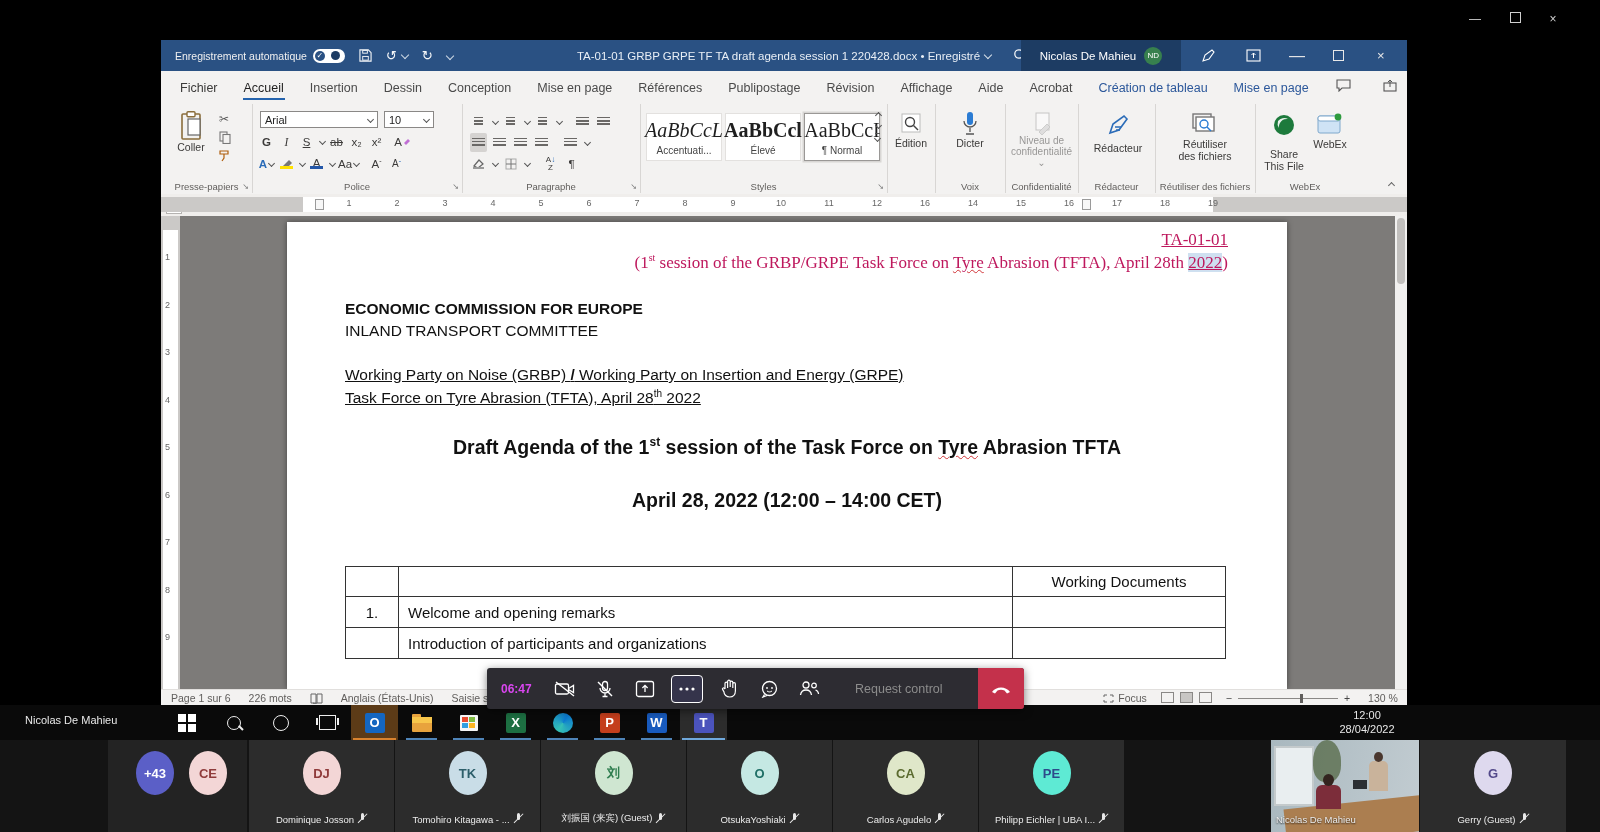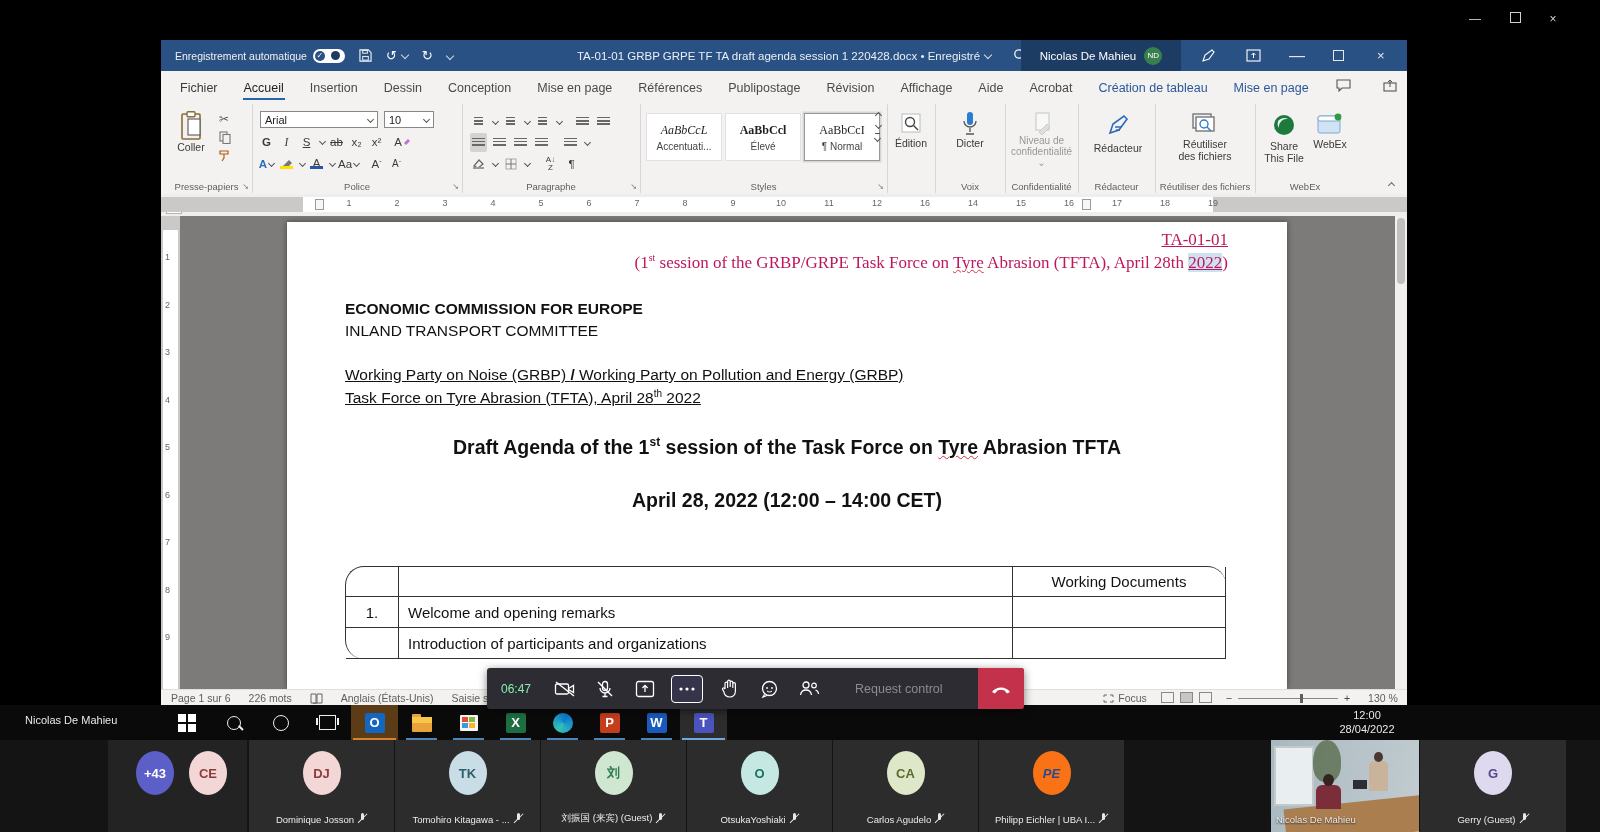--- a/index.html
+++ b/index.html
@@ -41,21 +41,21 @@
   .rbtn-big{display:flex;flex-direction:column;align-items:center;justify-content:flex-start;font-size:10.5px;color:#3b3a39;text-align:center;cursor:pointer;}
   .combo{display:inline-flex;align-items:center;justify-content:space-between;background:#fff;border:1px solid #8a8886;font-size:11px;color:#222;padding:0 4px;height:17px;box-sizing:border-box;}
   .sbtn{display:inline-flex;align-items:center;justify-content:center;height:19px;min-width:17px;font-size:11.5px;color:#3b3a39;cursor:pointer;border-radius:2px;}
   .sbtn.sel{background:#d5d3d1;}
   .chev{display:inline-block;width:4px;height:4px;border-right:1px solid #555;border-bottom:1px solid #555;transform:rotate(45deg);margin-left:2px;}
   .ubar{display:inline-block;width:13px;height:3px;margin-top:-2px;}
   .lines{display:inline-block;width:13px;height:10px;background:repeating-linear-gradient(#6a6866 0 1.3px,transparent 1.3px 3.2px);}
   .lines.sh{width:9px;}
   .stylecard{width:74px;height:46px;background:#fff;border:1px solid #e3e1df;display:flex;flex-direction:column;align-items:center;justify-content:center;cursor:pointer;}
   .stylecard.sel{border:1.5px solid #9a9896;box-shadow:0 0 0 1.5px #d8d6d4;}
-  .stylecard .samp{font-family:"Liberation Serif",serif;font-size:12px;color:#1f1f1f;}
+  .stylecard .samp{font-family:"Liberation Serif",serif;font-size:20px;color:#1f1f1f;}
   .stylecard .nm{font-size:10px;color:#444;margin-top:3px;white-space:nowrap;}
   
   #wruler{left:0;top:154px;width:1246px;height:22px;background:#f0eeec;border-bottom:1px solid #d8d6d4;}
   #hruler{position:absolute;left:0;top:3px;height:15px;width:1246px;background:#cbc9c7;}
   #hruler .band{position:absolute;left:142px;top:0;height:15px;width:910px;background:#fff;}
   .rnum{position:absolute;top:1px;font-size:9px;color:#666;transform:translateX(-50%);}
   .rmark{position:absolute;top:2px;width:7px;height:9px;background:#f7f7f7;border:1px solid #9a9a9a;}
   #tabsel{position:absolute;left:5px;top:3px;width:14px;height:15px;background:#fff;border:1px solid #b5b3b1;font-size:9px;color:#555;text-align:center;line-height:14px;}
   
   #docarea{left:0;top:176px;width:1246px;height:473px;background:#7d7b79;overflow:hidden;}
@@ -66,36 +66,36 @@
   #scroll{position:absolute;right:0;top:0;width:12px;height:473px;background:#f1f0ef;}
   #scroll .thumb{position:absolute;left:2px;top:2px;width:8px;height:66px;background:#c1bfbd;border-radius:4px;}
   .serifline{font-family:"Liberation Serif","DejaVu Serif",serif;font-size:17px;color:#be185d;}
   .sq{text-decoration:underline;text-decoration-style:wavy;text-decoration-color:#d13438;text-decoration-thickness:1px;}
   .ul{text-decoration:underline;}
   .yr{background:#cfe0f0;text-decoration:underline;}
   sup{font-size:10px;}
   .orgline{position:absolute;left:58px;font-size:15.5px;color:#111;white-space:nowrap;}
   .ctr{position:absolute;left:0;width:1000px;text-align:center;font-weight:bold;font-size:19.5px;color:#111;}
   
-  #dtable{position:absolute;left:58px;top:344px;width:880px;border-top:1px solid #333;border-left:1px solid #333;font-size:15px;color:#111;border-radius:19px;}
+  #dtable{position:absolute;left:58px;top:344px;width:880px;border-top:1px solid #333;border-left:1px solid #333;font-size:15px;color:#111;}
   .trow{display:flex;border-bottom:1px solid #333;}
   .tc{border-right:1px solid #333;box-sizing:border-box;display:flex;align-items:center;}
   .tc1{width:53px;justify-content:center;}
   .tc2{width:614px;padding-left:9px;}
   .tc3{width:213px;justify-content:center;}
   
   #wstatus{left:0;top:649px;width:1246px;height:16px;background:#f3f2f1;border-top:1px solid #e1dfdd;font-size:10.5px;color:#605e5c;display:flex;align-items:center;}
   #wstatus .sitem{margin-left:18px;white-space:nowrap;}
   .viewic{width:13px;height:11px;border:1px solid #8a8886;display:inline-block;box-sizing:border-box;}
   .viewic.sel{background:#c8c6c4;}
   #zoomtrack{display:inline-block;width:100px;height:1px;background:#8a8886;position:relative;vertical-align:3px;}
   #zoomthumb{position:absolute;left:62px;top:-4px;width:3px;height:9px;background:#605e5c;}
   
   #tbar{left:487px;top:668px;width:537px;height:41px;background:#2d2c32;border-radius:3px;z-index:50;display:flex;align-items:center;box-shadow:0 2px 8px rgba(0,0,0,.5);}
-  #tbar .timer{font-size:12px;color:#86efac;margin-left:14px;width:44px;}
+  #tbar .timer{font-size:12px;color:#d946ef;margin-left:14px;width:44px;font-weight:bold;}
   .tic{width:40px;display:flex;justify-content:center;cursor:pointer;}
   .tic.more{width:30px;height:26px;border:1.4px solid #fff;border-radius:4px;background:#35344b;align-items:center;display:flex;margin:0 6px;}
   #reqctl{font-size:12.5px;color:#8c8c8c;margin-left:26px;white-space:nowrap;cursor:pointer;}
   #hangup{position:absolute;right:0;top:0;width:46px;height:41px;background:#c4314b;border-radius:0 3px 3px 0;display:flex;align-items:center;justify-content:center;cursor:pointer;}
   
   #taskbar{left:0;top:705px;width:1600px;height:35px;background:#0a0a0a;z-index:40;}
   #tb-user{position:absolute;left:25px;top:9px;font-size:11px;color:#e8e8e8;}
   .ttile{position:absolute;top:0;width:47px;height:35px;display:flex;align-items:center;justify-content:center;cursor:pointer;}
   .ttile.run::after{content:"";position:absolute;left:8px;right:8px;bottom:0;height:2px;background:#4f84b8;}
   .ttile.outl{background:rgba(193,119,40,.45);}
@@ -464,21 +464,21 @@
         </div>
         <span class="rg-label">Réutiliser des fichiers</span>
       </div>
 
       <div class="rgroup" style="left:1094px;width:100px;border-right:none;">
         <div class="rbtn-big" style="position:absolute;left:6px;top:9px;width:46px;">
           <svg class="ic" width="24" height="24" viewBox="0 0 24 24">
               <circle cx="12" cy="12" r="10" fill="#1d7a3c"></circle>
               <path d="M6 8a8 8 0 0 1 10 -2 8 8 0 0 0 -9 9 8 8 0 0 1 -1-7z" fill="#fff" opacity=".9"></path>
             </svg>
-          <span style="margin-top:3px;">Share</span>
+          <span style="margin-top:11px;">Share</span>
           <span>This File</span>
         </div>
         <div class="rbtn-big" style="position:absolute;left:54px;top:9px;width:42px;">
           <svg class="ic" width="26" height="22" viewBox="0 0 26 22">
               <rect x="1" y="3" width="22" height="17" rx="2" fill="#cfe3f5" stroke="#7fa8cc"></rect>
               <rect x="1" y="3" width="22" height="5" rx="2" fill="#ffffff" stroke="#7fa8cc"></rect>
               <circle cx="21" cy="4" r="3.4" fill="#2e9b3e"></circle>
             </svg>
           <span style="margin-top:3px;">WebEx</span>
             <span class="caret" style="border-color:#555;margin-top:2px;"></span>
@@ -531,21 +531,21 @@
         <span class="vnum" style="top:416px;">9</span>
       </div>
 
       <div id="page">
         <div class="serifline abs ul" style="right:59px;top:8px;">TA-01-01</div>
         <div class="serifline abs" style="right:59px;top:30px;white-space:nowrap;">
           <span>(1</span><sup>st</sup><span> session of the GRBP/GRPE Task Force on </span><span class="sq">Tyre</span><span> Abrasion (TFTA), April 28th </span><span class="yr">2022</span><span>)</span>
         </div>
         <div class="orgline" style="top:78px;font-weight:bold;">ECONOMIC COMMISSION FOR EUROPE</div>
         <div class="orgline" style="top:100px;">INLAND TRANSPORT COMMITTEE</div>
-        <div class="orgline" style="top:144px;"><span class="ul">Working Party on Noise (GRBP) </span><span class="ul" style="font-weight:bold;">/</span><span class="ul"> Working Party on Pollution and Energy (GRBP)</span></div>
+        <div class="orgline" style="top:144px;"><span class="ul">Working Party on Noise (GRBP) </span><span class="ul" style="font-weight:bold;">/</span><span class="ul"> Working Party on Insertion and Energy (GRPE)</span></div>
         <div class="orgline ul" style="top:166px;"><span>Task Force on Tyre Abrasion (TFTA), April 28</span><sup>th</sup><span>  2022</span></div>
         <div class="ctr" style="top:213px;">
           <span>Draft Agenda of the 1</span><sup style="font-size:12px;">st</sup><span> session of the Task Force on </span><span class="sq">Tyre</span><span> Abrasion TFTA</span>
         </div>
         <div class="ctr" style="top:267px;">April 28, 2022 (12:00 – 14:00 CET)</div>
 
         <div id="dtable">
           <div class="trow" style="height:29px;">
             <div class="tc tc1"></div>
               <div class="tc tc2"></div>
@@ -758,21 +758,21 @@
     <div class="ptile" style="left:833px;width:145px;">
       <span class="pavatar" style="background-color: rgb(223, 231, 201);">
           <span style="color: rgb(91, 107, 47);">CA</span>
         </span>
       <span class="pname">
           <span>Carlos Agudelo</span>
           <span class="mutemic"></span>
         </span>
     </div>
     <div class="ptile" style="left:979px;width:145px;">
-      <span class="pavatar" style="background-color: #f97316; font-style: italic;">
+      <span class="pavatar" style="background-color: #5eead4;">
           <span style="color: rgb(45, 74, 138);">PE</span>
         </span>
       <span class="pname">
           <span>Philipp Eichler | UBA I...</span>
           <span class="mutemic"></span>
         </span>
     </div>
 
     <div class="ptile" id="vtile" style="left:1271px;width:148px;">
       <span class="wall"></span>

